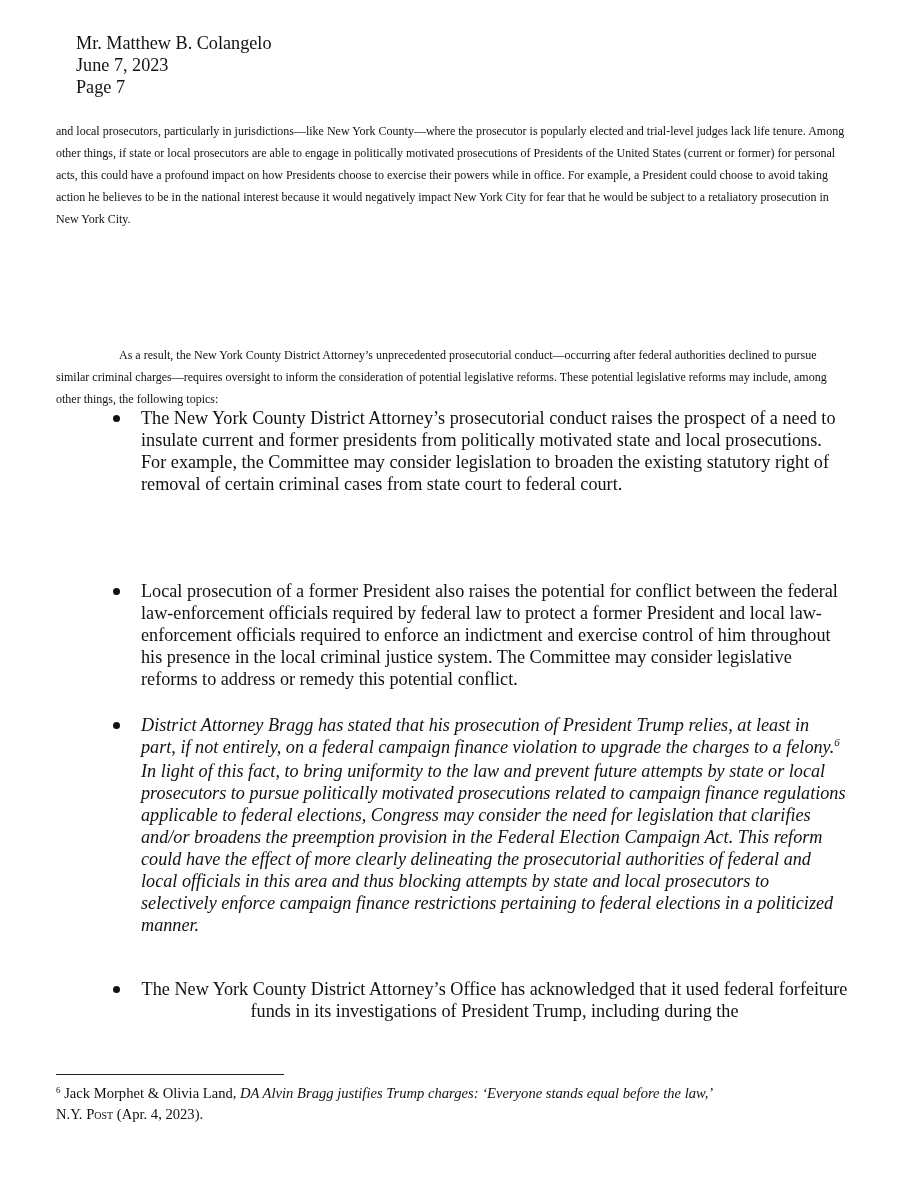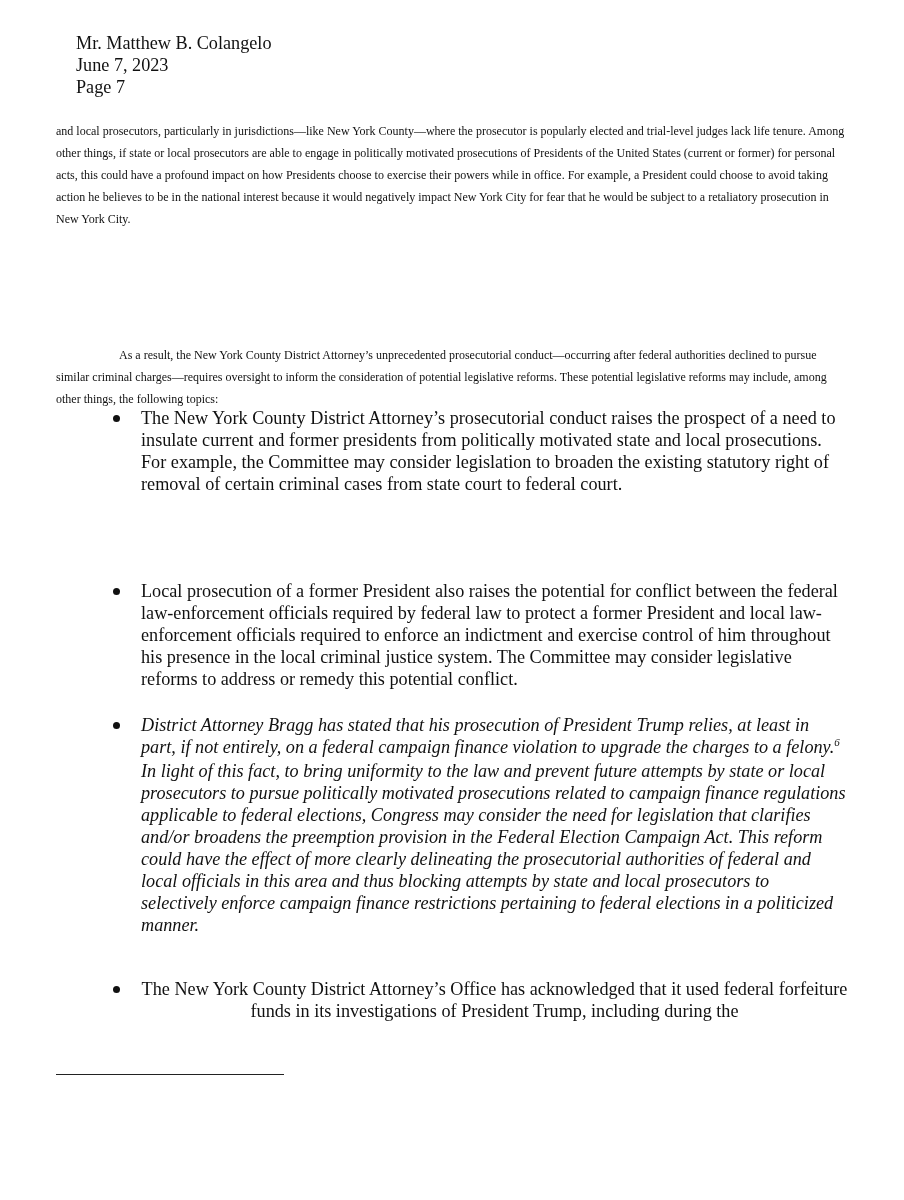--- a/index.html
+++ b/index.html
@@ -129,14 +129,17 @@
       <span>District Attorney Bragg has stated that his prosecution of President Trump relies, at least in part, if not entirely, on a federal campaign finance violation to upgrade the charges to a felony.</span><sup class="fnref">6</sup><span> In light of this fact, to bring uniformity to the law and prevent future attempts by state or local prosecutors to pursue politically motivated prosecutions related to campaign finance regulations applicable to federal elections, Congress may consider the need for legislation that clarifies and/or broadens the preemption provision in the Federal Election Campaign Act. This reform could have the effect of more clearly delineating the prosecutorial authorities of federal and local officials in this area and thus blocking attempts by state and local prosecutors to selectively enforce campaign finance restrictions pertaining to federal elections in a politicized manner.</span>
     </li>
     <li class="bullet b4">
       <span class="dot"></span>
       <span>The New York County District Attorney’s Office has acknowledged that it used federal forfeiture funds in its investigations of President Trump, including during the</span>
     </li>
   </ul>
 
   <div class="footnote-rule"></div>
 
+  <div class="footnote">
+    <sup>6</sup><span> Jack Morphet &amp; Olivia Land, </span><em>DA Alvin Bragg justifies Trump charges: ‘Everyone stands equal before the law,’</em><br><span>N.Y. </span><span class="smallcaps">Post</span><span> (Apr. 4, 2023).</span>
+  </div>
 
 </div>
 
 </body></html>

